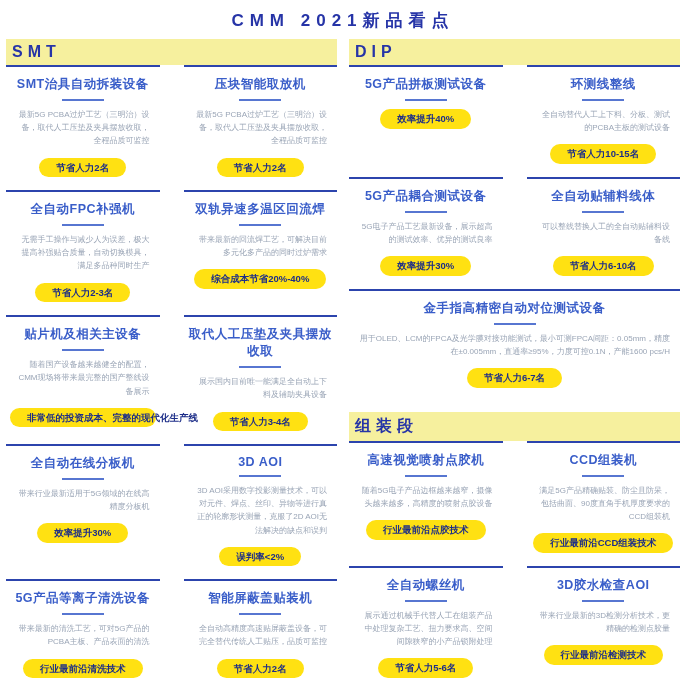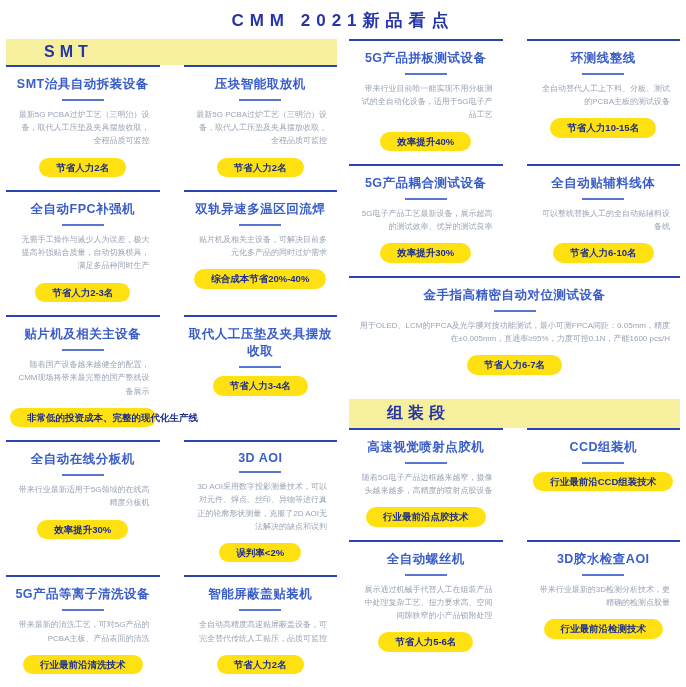--- a/index.html
+++ b/index.html
@@ -10,21 +10,21 @@
   }
   .main-title{
     text-align:center;color:#2634a7;font-weight:bold;
     font-size:17px;letter-spacing:6px;padding:9px 8px 7px;
   }
   .cols{display:flex;gap:12px;padding:0 6px;}
   .col{flex:1;min-width:0;}
   .section{margin-bottom:11px;}
   .sec-header{
     background:#f6f09e;color:#2634a7;font-weight:bold;
-    font-size:16px;letter-spacing:5px;padding:4px 0 4px 38px;
+    font-size:16px;letter-spacing:5px;padding:4px 0 4px 6px;
     margin-bottom:0;
   }
   .row{display:flex;gap:24px;}
   .cell{
     flex:1;min-width:0;border-top:2px solid #2c44ad;
     padding:9px 4px 13px;text-align:center;
     box-sizing:border-box;
   }
   .card-title{
     color:#3a5ec9;font-weight:bold;font-size:12.5px;letter-spacing:0.5px;
@@ -53,55 +53,56 @@
   <div class="cols">
       <div class="col">
         <div class="section">
           <div class="sec-header">SMT</div>
           <div class="row">
             <div class="cell"><div class="card-title">SMT治具自动拆装设备</div><div class="card-underline"></div><div class="card-desc">最新5G PCBA过炉工艺（三明治）设备，取代人工压垫及夹具摆放收取，全程品质可监控</div><span class="badge">节省人力2名</span></div>
             <div class="cell"><div class="card-title">压块智能取放机</div><div class="card-underline"></div><div class="card-desc">最新5G PCBA过炉工艺（三明治）设备，取代人工压垫及夹具摆放收取，全程品质可监控</div><span class="badge">节省人力2名</span></div>
           </div>
           <div class="row">
             <div class="cell"><div class="card-title">全自动FPC补强机</div><div class="card-underline"></div><div class="card-desc">无需手工操作与减少人为误差，极大提高补强贴合质量，自动切换模具，满足多品种同时生产</div><span class="badge">节省人力2-3名</span></div>
-            <div class="cell"><div class="card-title">双轨异速多温区回流焊</div><div class="card-underline"></div><div class="card-desc">贴片机及相关主设备，可解决目前多元化多产品的同时过炉需求</div><span class="badge">综合成本节省20%-40%</span></div>
+            <div class="cell"><div class="card-title">双轨异速多温区回流焊</div><div class="card-underline"></div><div class="card-desc">带来最新的回流焊工艺，可解决目前多元化多产品的同时过炉需求</div><span class="badge">综合成本节省20%-40%</span></div>
           </div>
           <div class="row">
             <div class="cell"><div class="card-title">贴片机及相关主设备</div><div class="card-underline"></div><div class="card-desc">随着国产设备越来越健全的配置，CMM现场将带来最完整的国产整线设备展示</div><span class="badge">非常低的投资成本、完整的现代化生产线</span></div>
-            <div class="cell"><div class="card-title">取代人工压垫及夹具摆放收取</div><div class="card-underline"></div><span class="badge">节省人力3-4名</span></div>
+            <div class="cell"><div class="card-title">取代人工压垫及夹具摆放收取</div><div class="card-underline"></div><div class="card-desc">展示国内目前唯一能满足全自动上下料及辅助夹具设备</div><span class="badge">节省人力3-4名</span></div>
           </div>
           <div class="row">
             <div class="cell"><div class="card-title">全自动在线分板机</div><div class="card-underline"></div><div class="card-desc">带来行业最新适用于5G领域的在线高精度分板机</div><span class="badge">效率提升30%</span></div>
             <div class="cell"><div class="card-title">3D AOI</div><div class="card-underline"></div><div class="card-desc">3D AOI采用数字投影测量技术，可以对元件、焊点、丝印、异物等进行真正的轮廓形状测量，克服了2D AOI无法解决的缺点和误判</div><span class="badge">误判率&lt;2%</span></div>
           </div>
           <div class="row">
             <div class="cell"><div class="card-title">5G产品等离子清洗设备</div><div class="card-underline"></div><div class="card-desc">带来最新的清洗工艺，可对5G产品的PCBA主板、产品表面的清洗</div><span class="badge">行业最前沿清洗技术</span></div>
             <div class="cell"><div class="card-title">智能屏蔽盖贴装机</div><div class="card-underline"></div><div class="card-desc">全自动高精度高速贴屏蔽盖设备，可完全替代传统人工贴压，品质可监控</div><span class="badge">节省人力2名</span></div>
           </div>
         </div>
       </div>
       <div class="col">
         <div class="section">
+          <div class="sec-header">DIP</div>
           <div class="row">
-            <div class="cell"><div class="card-title">5G产品拼板测试设备</div><div class="card-underline"></div><div class="card-desc">带来行业目前唯一能实现不用分板测试的全自动化设备，适用于5G电子产品工艺</div><span class="badge">效率提升40%</span></div>
+            <div class="cell"><div class="card-title">5G产品拼板测试设备</div><div class="card-underline"></div><span class="badge">效率提升40%</span></div>
             <div class="cell"><div class="card-title">环测线整线</div><div class="card-underline"></div><div class="card-desc">全自动替代人工上下料、分板、测试的PCBA主板的测试设备</div><span class="badge">节省人力10-15名</span></div>
           </div>
           <div class="row">
             <div class="cell"><div class="card-title">5G产品耦合测试设备</div><div class="card-underline"></div><div class="card-desc">5G电子产品工艺最新设备，展示超高的测试效率、优异的测试良率</div><span class="badge">效率提升30%</span></div>
             <div class="cell"><div class="card-title">全自动贴辅料线体</div><div class="card-underline"></div><div class="card-desc">可以整线替换人工的全自动贴辅料设备线</div><span class="badge">节省人力6-10名</span></div>
           </div>
           <div class="row">
             <div class="cell full"><div class="card-title">金手指高精密自动对位测试设备</div><div class="card-underline"></div><div class="card-desc">用于OLED、LCM的FPCA及光学膜对接功能测试，最小可测FPCA间距：0.05mm，精度在±0.005mm，直通率≥95%，力度可控0.1N，产能1600 pcs/H</div><span class="badge">节省人力6-7名</span></div>
           </div>
         </div>
         <div class="section">
           <div class="sec-header">组装段</div>
           <div class="row">
             <div class="cell"><div class="card-title">高速视觉喷射点胶机</div><div class="card-underline"></div><div class="card-desc">随着5G电子产品边框越来越窄，摄像头越来越多，高精度的喷射点胶设备</div><span class="badge">行业最前沿点胶技术</span></div>
-            <div class="cell"><div class="card-title">CCD组装机</div><div class="card-underline"></div><span class="badge">行业最前沿CCD组装技术</span></div>
+            <div class="cell"><div class="card-title">CCD组装机</div><div class="card-underline"></div><div class="card-desc">满足5G产品精确贴装、防尘且防呆，包括曲面、90度直角手机厚度要求的CCD组装机</div><span class="badge">行业最前沿CCD组装技术</span></div>
           </div>
           <div class="row">
             <div class="cell"><div class="card-title">全自动螺丝机</div><div class="card-underline"></div><div class="card-desc">展示通过机械手代替人工在组装产品中处理复杂工艺、扭力要求高、空间间隙狭窄的小产品锁附处理</div><span class="badge">节省人力5-6名</span></div>
             <div class="cell"><div class="card-title">3D胶水检查AOI</div><div class="card-underline"></div><div class="card-desc">带来行业最新的3D检测分析技术，更精确的检测点胶量</div><span class="badge">行业最前沿检测技术</span></div>
           </div>
         </div>
       </div>
     </div>
 </div>
 

